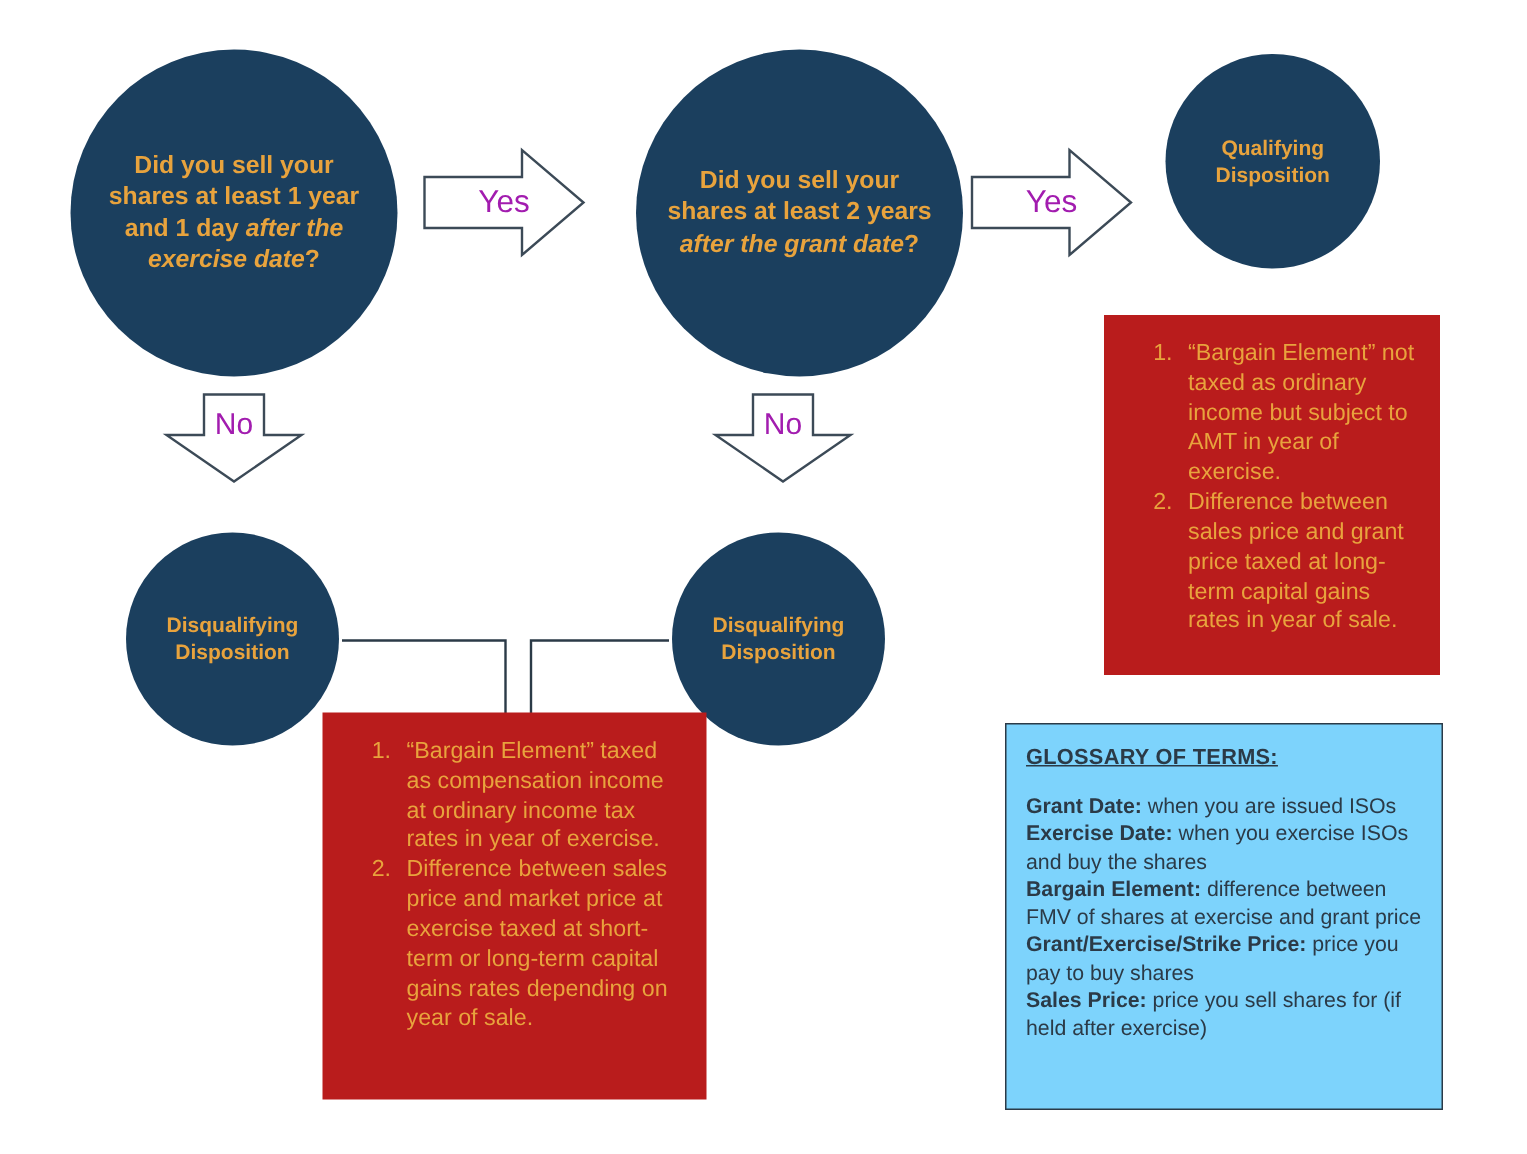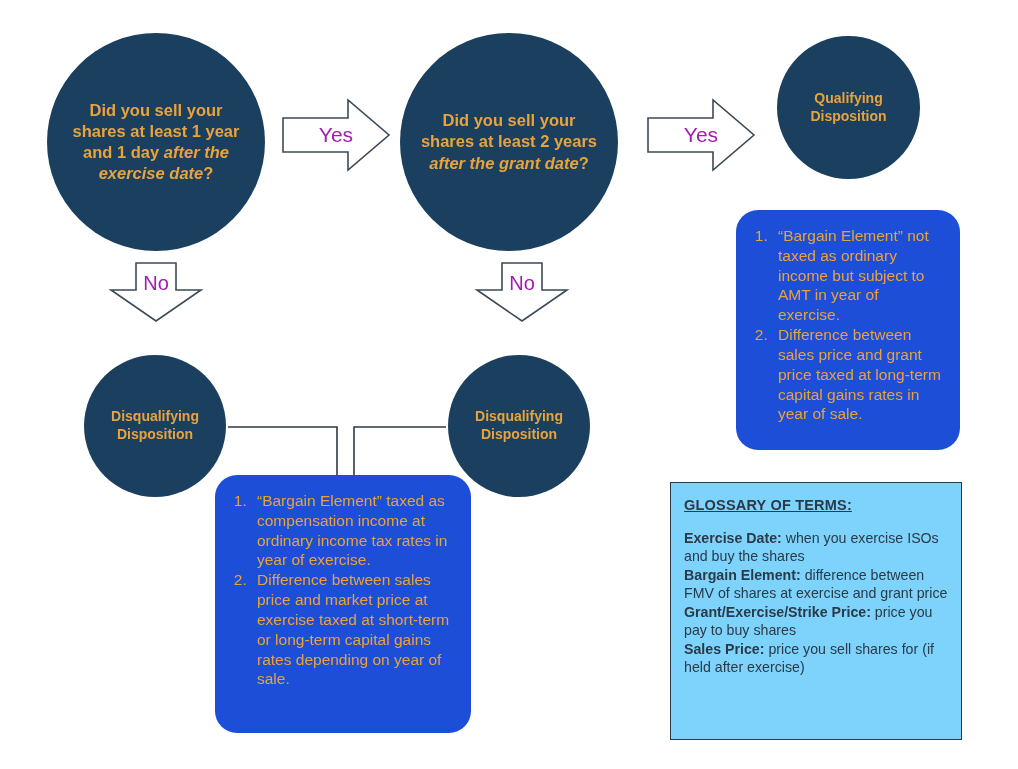--- a/index.html
+++ b/index.html
@@ -42,21 +42,21 @@
   .q-text em {
     font-style: italic;
     font-weight: 600;
   }
   .o-text {
     font-size: 14px;
     font-weight: bold;
   }
 
   #circle-q1 { left: 47px;  top: 33px;  width: 218px; height: 218px; }
-  #circle-q2 { left: 400px; top: 33px;  width: 218px; height: 218px; }
+  #circle-q2 { left: 424px; top: 33px;  width: 218px; height: 218px; }
   #circle-qualifying   { left: 777px; top: 36px;  width: 143px; height: 143px; }
   #circle-disq-left    { left: 84px;  top: 355px; width: 142px; height: 142px; }
   #circle-disq-right   { left: 448px; top: 355px; width: 142px; height: 142px; }
 
   
   .arrow-svg {
     position: absolute;
     overflow: visible;
   }
   .arrow-shape {
@@ -92,24 +92,23 @@
   }
   #connector-svg path {
     fill: none;
     stroke: #2b3a47;
     stroke-width: 1.6;
   }
 
   
   .note-box {
     position: absolute;
-    background: #1d4ed8;
-    box-sizing: border-box;
-    padding: 16px 16px 16px 10px;
-    border-radius: 22px;
+    background: #b91c1c;
+    box-sizing: border-box;
+    padding: 16px 16px 16px 24px;
   }
   .note-box ol {
     margin: 0;
     padding-left: 26px;
     color: #e8a33d;
     font-size: 15.5px;
     line-height: 1.28;
   }
   .note-box ol li {
     padding-left: 6px;
@@ -201,19 +200,20 @@
 
   <div class="note-box" id="note-disqualifying">
     <ol>
       <li>“Bargain Element” taxed as compensation income at ordinary income tax rates in year of exercise.</li>
       <li>Difference between sales price and market price at exercise taxed at short-term or long-term capital gains rates depending on year of sale.</li>
     </ol>
   </div>
 
   <div id="glossary-box">
     <div id="glossary-title">GLOSSARY OF TERMS:</div>
+    <div class="glossary-entry"><span class="glossary-term">Grant Date:</span><span> when you are issued ISOs</span></div>
     <div class="glossary-entry"><span class="glossary-term">Exercise Date:</span><span> when you exercise ISOs and buy the shares</span></div>
     <div class="glossary-entry"><span class="glossary-term">Bargain Element:</span><span> difference between FMV of shares at exercise and grant price</span></div>
     <div class="glossary-entry"><span class="glossary-term">Grant/Exercise/Strike Price:</span><span> price you pay to buy shares</span></div>
     <div class="glossary-entry"><span class="glossary-term">Sales Price:</span><span> price you sell shares for (if held after exercise)</span></div>
   </div>
 
 </div>
 
 </body></html>

